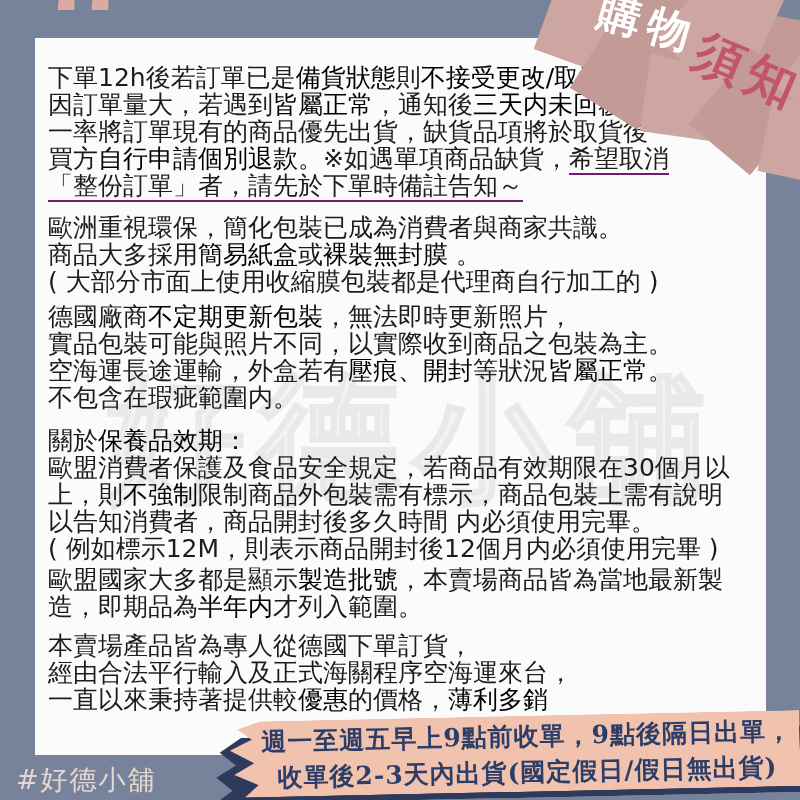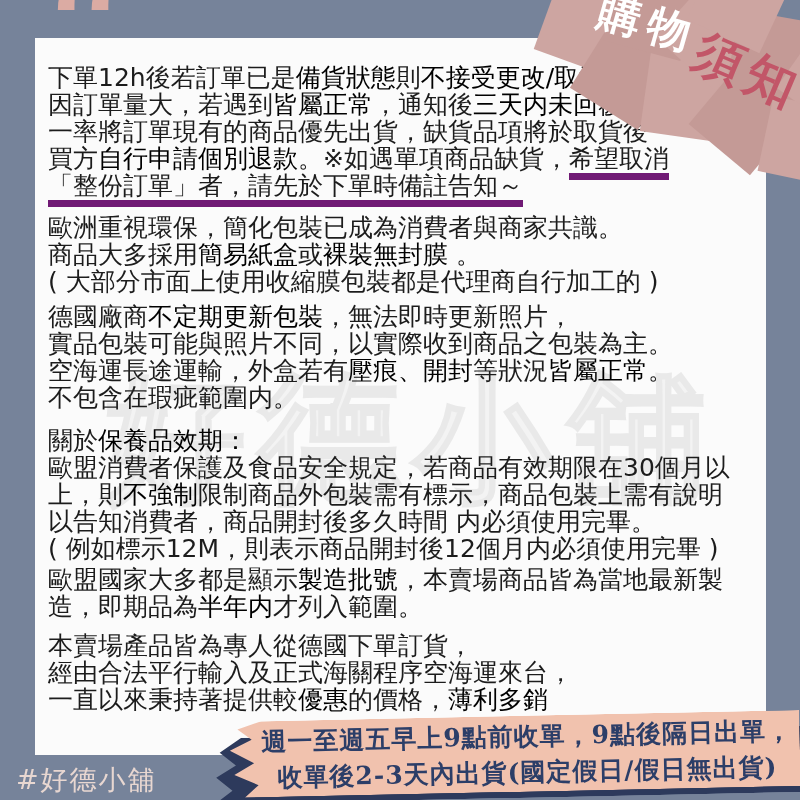--- a/index.html
+++ b/index.html
@@ -42,21 +42,21 @@
   
   .content { position:absolute; left:48px; top:64px; width:714px; z-index:2;
     color:#1C1C1C; font-size:25px; line-height:27px; }
   .para { white-space:nowrap; }
   .para:nth-child(2) { margin-top:15px; }
   .para:nth-child(3) { margin-top:8px; }
   .para:nth-child(4) { margin-top:16px; }
   .para:nth-child(5) { margin-top:4px; }
   .para:nth-child(6) { margin-top:12px; }
   .content .hl { color:#000000; }
-  .content .u  { border-bottom:7px solid #701a75; }
+  .content .u  { border-bottom:2px solid #701a75; }
 
   
   .banner-shadow { position:absolute; left:214px; top:732px; width:600px; height:66px;
     background:#2D3A5C; transform:rotate(-1.2deg); z-index:5;
     clip-path:polygon(28px 0%, 100% 0%, 100% 100%, 0px 100%, 18px 80%, 2px 60%, 22px 42%, 6px 22%); }
   .banner { position:absolute; left:228px; top:716px; width:572px; height:76px;
     background:#F1C2AE; transform:rotate(-1.2deg); z-index:6;
     clip-path:polygon(34px 0%, 100% 0%, 100% 100%, 16px 100%, 30px 84%, 6px 70%, 26px 55%, 2px 38%, 24px 24%, 10px 10%);
     display:flex; flex-direction:column; justify-content:center; align-items:center;
     padding-left:26px; gap:3px; }

